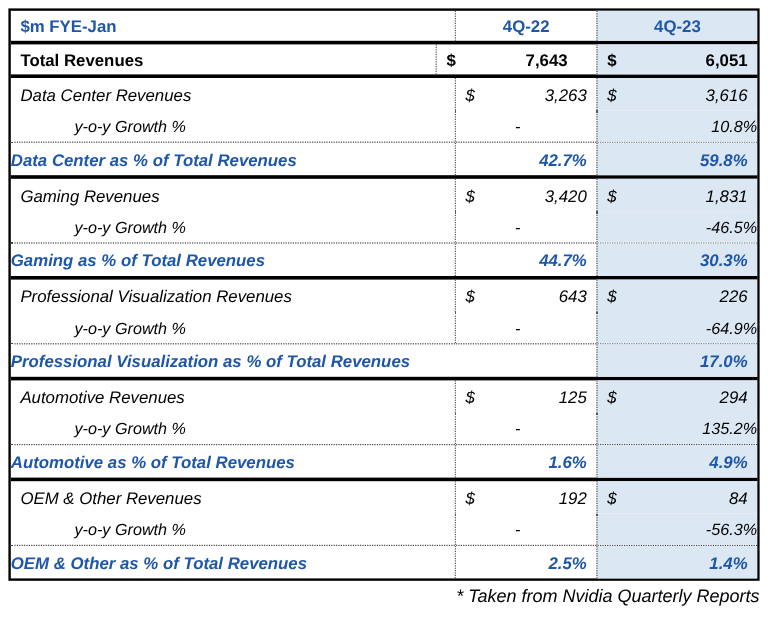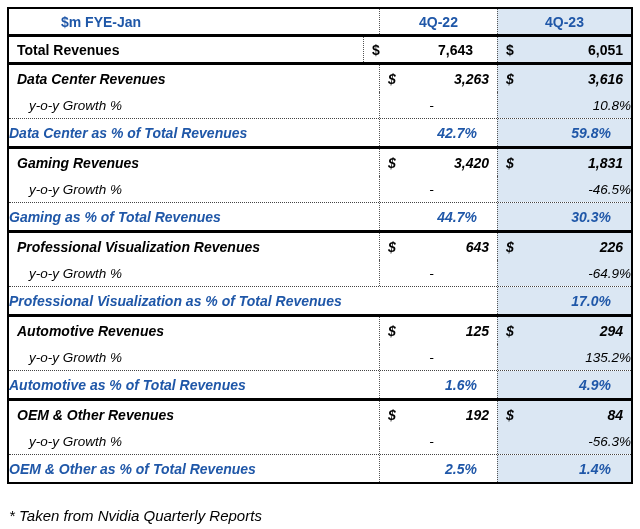--- a/index.html
+++ b/index.html
@@ -17,21 +17,21 @@
     overflow: hidden;
   }
   .page { padding: 7px 7px 0 7px; }
 
   .table {
     border: 2px solid var(--border);
     width: 626px;
     background: #fff;
   }
   .row { display: flex; align-items: stretch; height: 27px; }
-  .row.header { height: 28px; border-bottom: 3px solid var(--border); padding-left: 44px; }
+  .row.header { height: 28px; border-bottom: 3px solid var(--border); }
   .row.total  { height: 28px; border-bottom: 3px solid var(--border); gap: 16px; }
 
   .section { }
   .section.divider { border-bottom: 3px solid var(--border); }
   .row.growth { border-bottom: 1px dotted var(--dot); }
 
   .cell {
     display: flex; align-items: center;
     font-size: 14px;
     overflow: hidden; white-space: nowrap;
@@ -44,39 +44,40 @@
   .header .cell { font-weight: bold; color: var(--blue); }
   .header .c2, .header .c3 { justify-content: center; text-align: center; }
 
   
   .total .cell { font-weight: bold; }
   .money { justify-content: space-between; padding: 0 8px; }
   .money .cur { }
   .money .val { }
 
   
-  .rev .cell { font-weight: bold; font-style: italic; text-align: right; }
+  .rev .cell { font-weight: normal; font-style: italic; text-align: right; }
 
   
   .growth .cell { font-style: italic; font-size: 13.5px; }
-  .growth .label { padding-left: 20px; }
+  .growth .label { padding-left: 20px; margin-left: 33px; }
   .growth .c2 { justify-content: center; padding-right: 14px; }
   .growth .c3 { justify-content: flex-end; padding-right: 0; }
 
   
   .pct .cell { font-weight: bold; font-style: italic; color: var(--blue); }
   .pct .label { padding-left: 0; }
-  .pct .c2, .pct .c3 { justify-content: flex-end; padding-right: 20px; }
+  .pct .c2, .pct .c3 { justify-content: flex-end; padding-right: 8px; }
 
   .footnote {
-    margin-top: 23px;
+    margin-top: 5px;
     padding-left: 2px;
     font-style: italic;
     font-size: 15px;
     color: #000;
+    text-align: right;
   }
 </style>
 </head>
 <body>
 
 <div class="page">
   <div class="table">
 
     <div class="row header">
       <div class="cell label">$m FYE-Jan</div>

